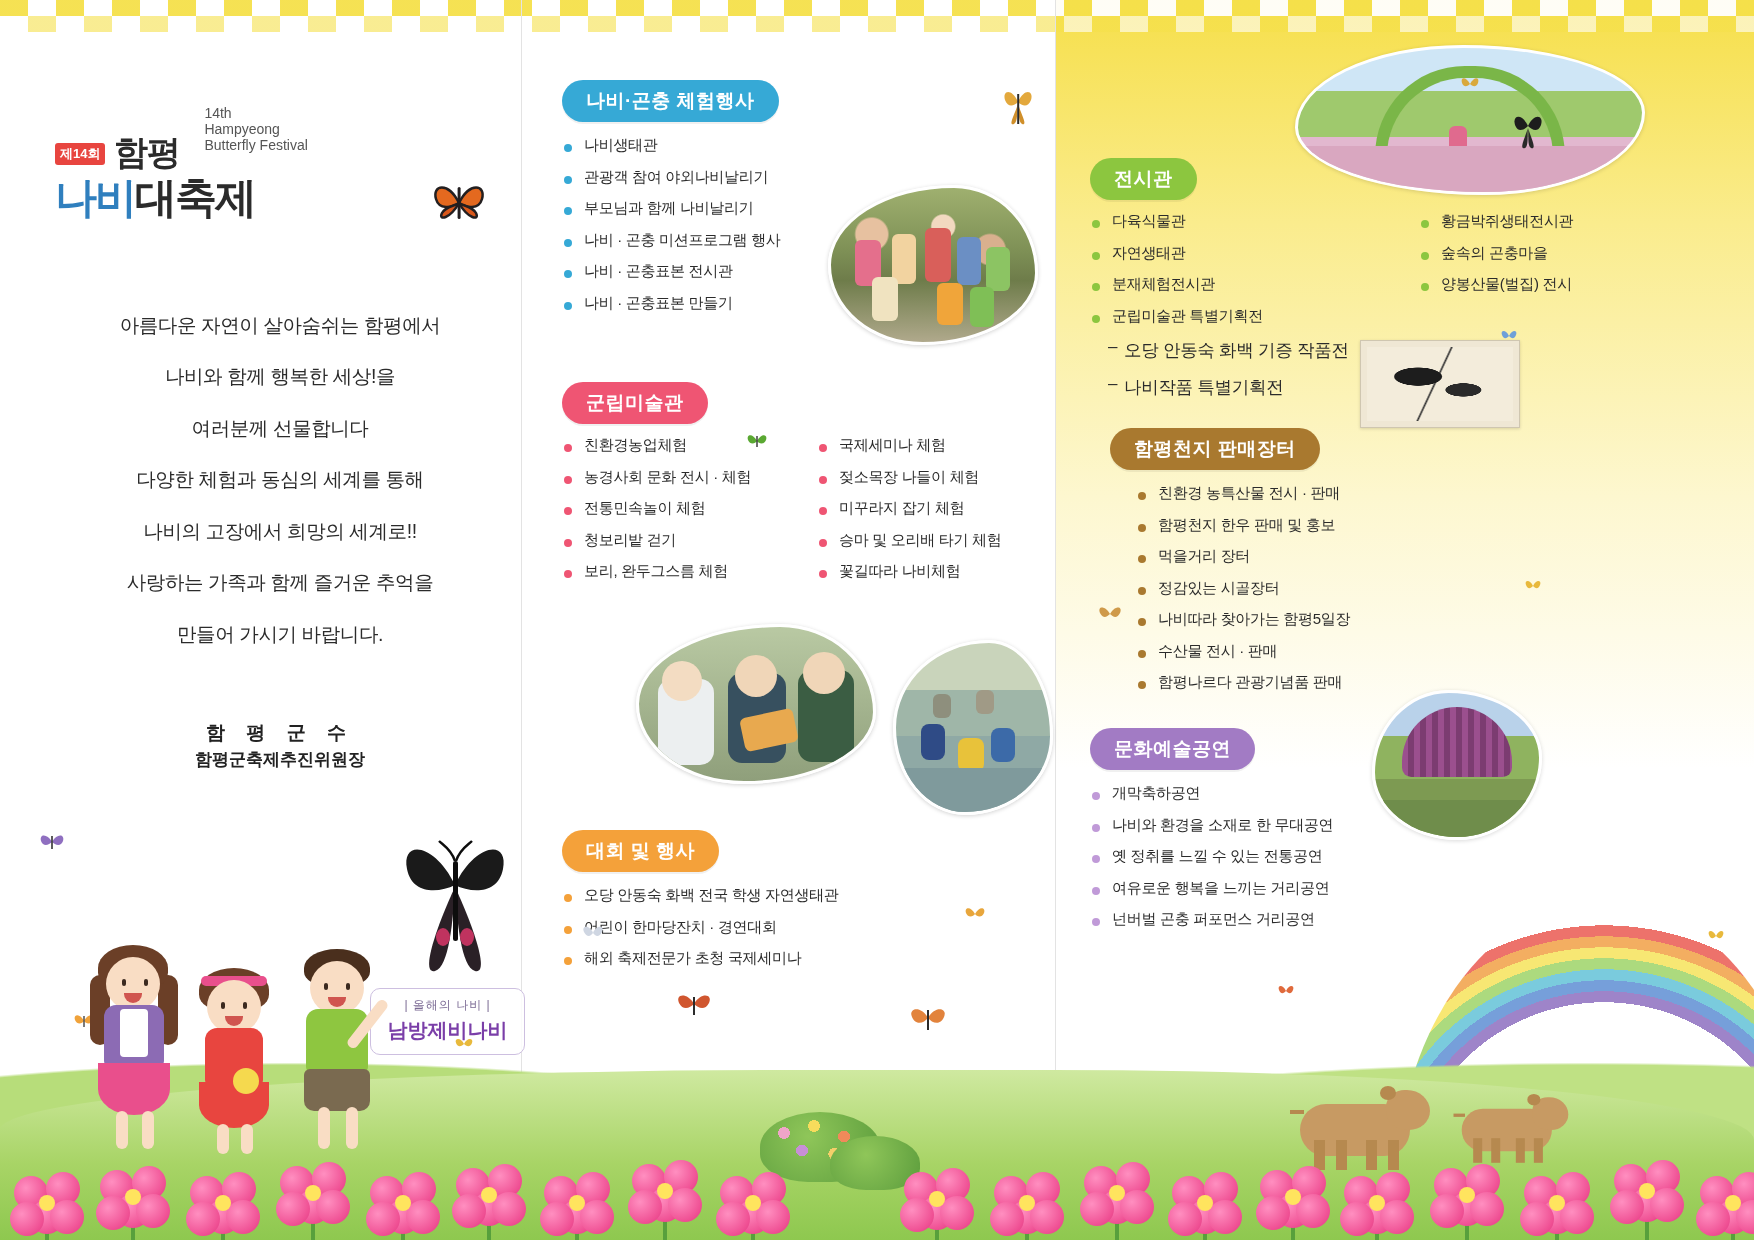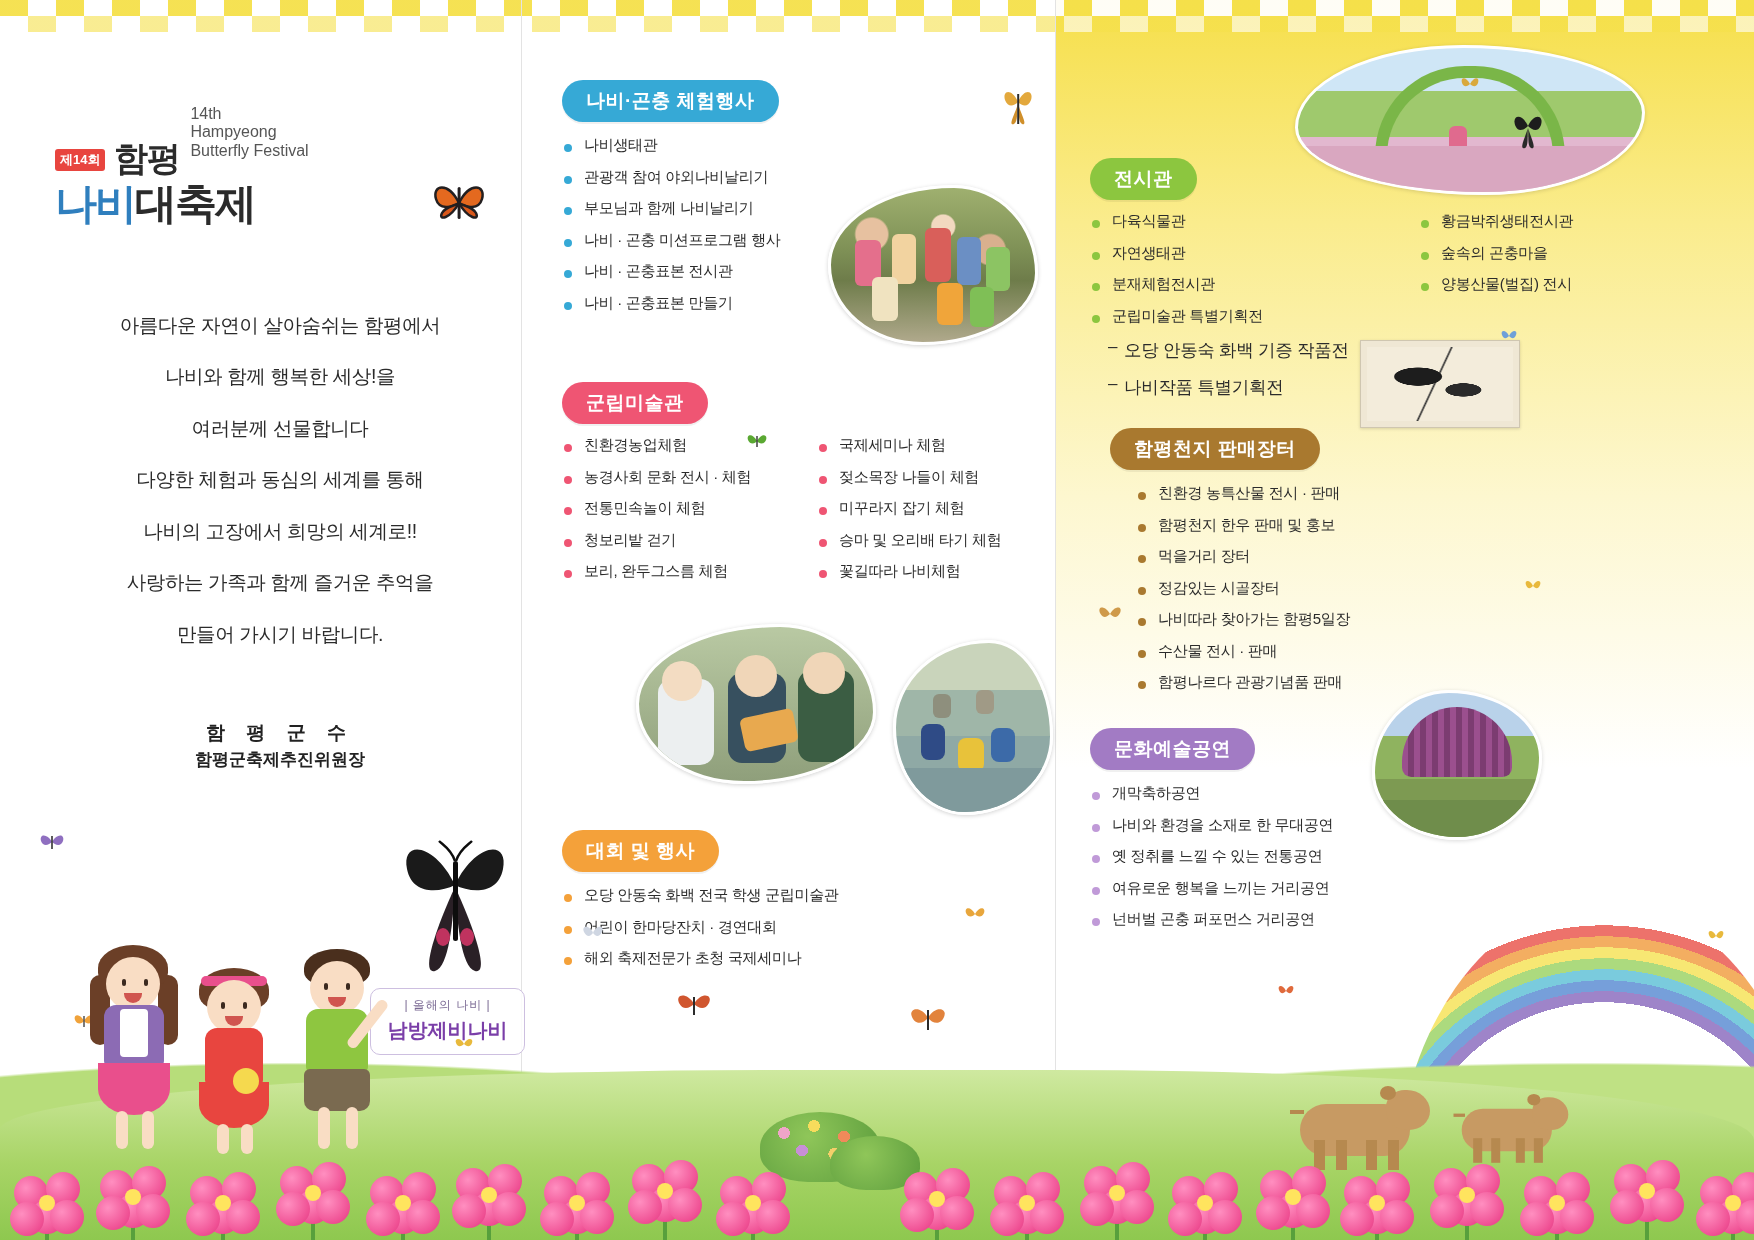--- a/index.html
+++ b/index.html
@@ -183,21 +183,21 @@
   
   .logo { position:absolute; left:55px; top:105px; width:260px; }
   .logo .badge {
     display:inline-block; background:#e8453f; color:#fff; font-size:13px;
     padding:2px 5px; border-radius:3px; vertical-align:6px; margin-right:4px;
     font-weight:bold;
   }
   .logo .title1 {
     display:inline-block; font-size:34px; font-weight:bold; color:#2b2b2b; letter-spacing:-1px;
   }
-  .logo .eng { font-size:16px; color:#555; line-height:1.15; display:inline-block; vertical-align:14px; margin-left:6px;}
+  .logo .eng { font-size:14px; color:#555; line-height:1.15; display:inline-block; vertical-align:14px; margin-left:20px;}
   .logo .title2 {
     font-size:42px; font-weight:bold; letter-spacing:-2px; margin-top:-6px;
   }
   .logo .t2a { color:#2f7fbe; }
   .logo .t2c { color:#2b2b2b; }
 
   .greeting {
     position:absolute; left:60px; top:300px; width:440px;
     text-align:center; color:#2b2b2b; font-size:19.5px; line-height:2.64;
     letter-spacing:-0.4px;
@@ -484,21 +484,21 @@
       <div style="position:absolute;left:40%;top:56%;width:26px;height:34px;background:#e8c23a;border-radius:8px;"></div>
       <div style="position:absolute;left:62%;top:50%;width:24px;height:34px;background:#3c6aa8;border-radius:8px;"></div>
       <div style="position:absolute;left:24%;top:30%;width:18px;height:24px;background:#8e8f7d;border-radius:6px;"></div>
       <div style="position:absolute;left:52%;top:28%;width:18px;height:24px;background:#a09a86;border-radius:6px;"></div>
       <div style="position:absolute;left:0;bottom:0;width:100%;height:26%;background:#7f9a9c;"></div>
     </div>
 
     <div class="sec3">
       <div class="pill orange">대회 및 행사</div>
       <ul class="items dot-orange">
-        <li>오당 안동숙 화백 전국 학생 군립미술관</li>
+        <li>오당 안동숙 화백 전국 학생 자연생태관</li>
         <li>어린이 한마당잔치 · 경연대회</li>
         <li>해외 축제전문가 초청 국제세미나</li>
       </ul>
     </div>
   </div>
 
   <div class="p-arch">
     <div class="archline"></div>
     <div style="position:absolute;left:44%;top:54%;width:18px;height:34px;background:#e06a8e;border-radius:6px;"></div>
     <div style="position:absolute;left:0;bottom:0;width:100%;height:32%;background:#d9a7c0;"></div>

